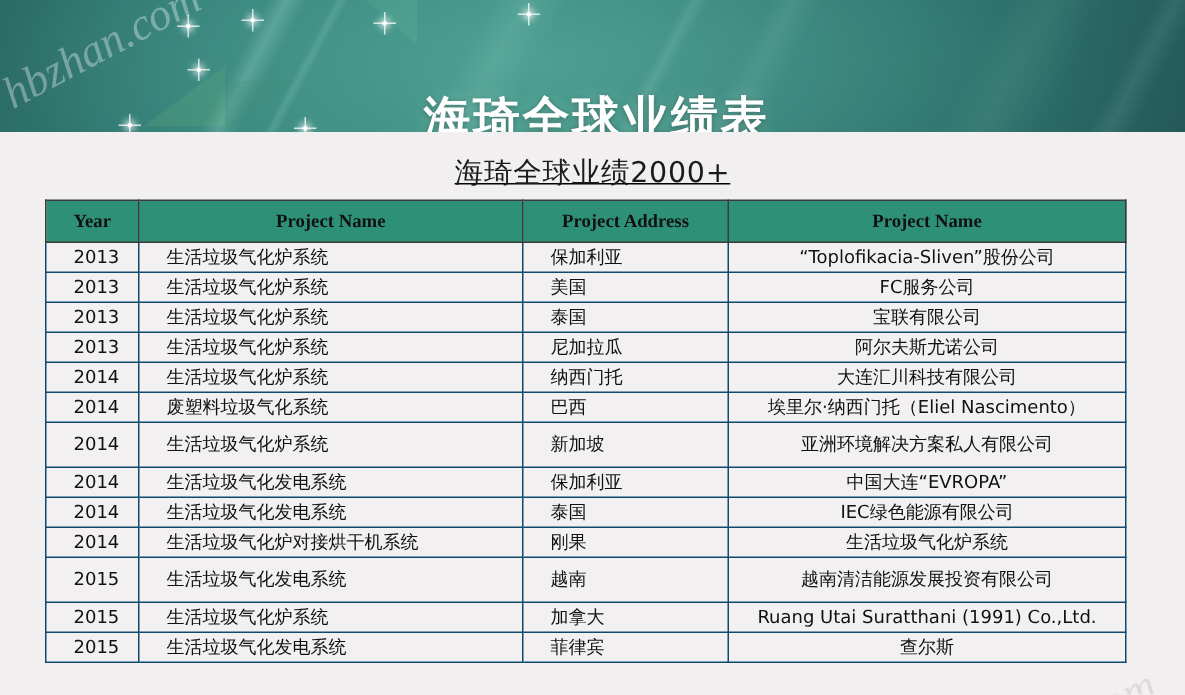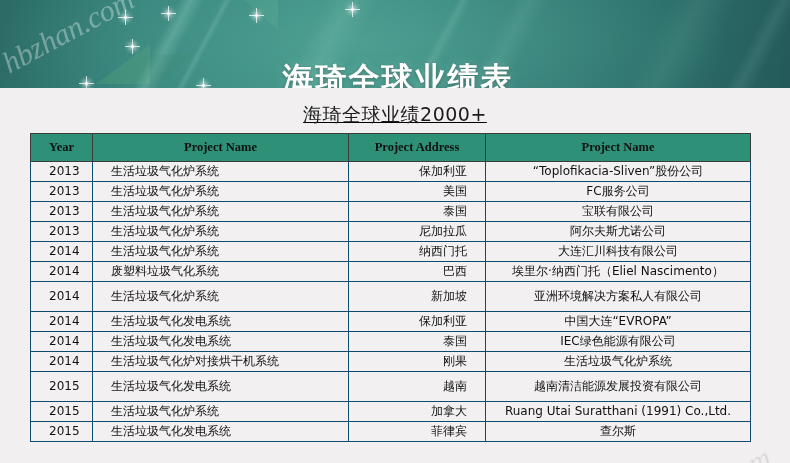--- a/index.html
+++ b/index.html
@@ -175,21 +175,21 @@
     font-size: 12px;
     line-height: 1.15;
   }
   table#perf-table tbody tr.tall td { height: 30px; }
 
   td.c-year {
     font-family: "Liberation Serif", "DejaVu Serif", serif;
     font-size: 13px;
   }
   td.c-name    { text-align: left; }
-  td.c-address { text-align: right; }
+  td.c-address { text-align: left; }
   td.c-customer{ text-align: center; }
 
   
   col.w-year     { width: 62px; }
   col.w-name     { width: 256px; }
   col.w-address  { width: 137px; }
   col.w-customer { width: 265px; }
 
   #and-so-on {
     position: absolute;

